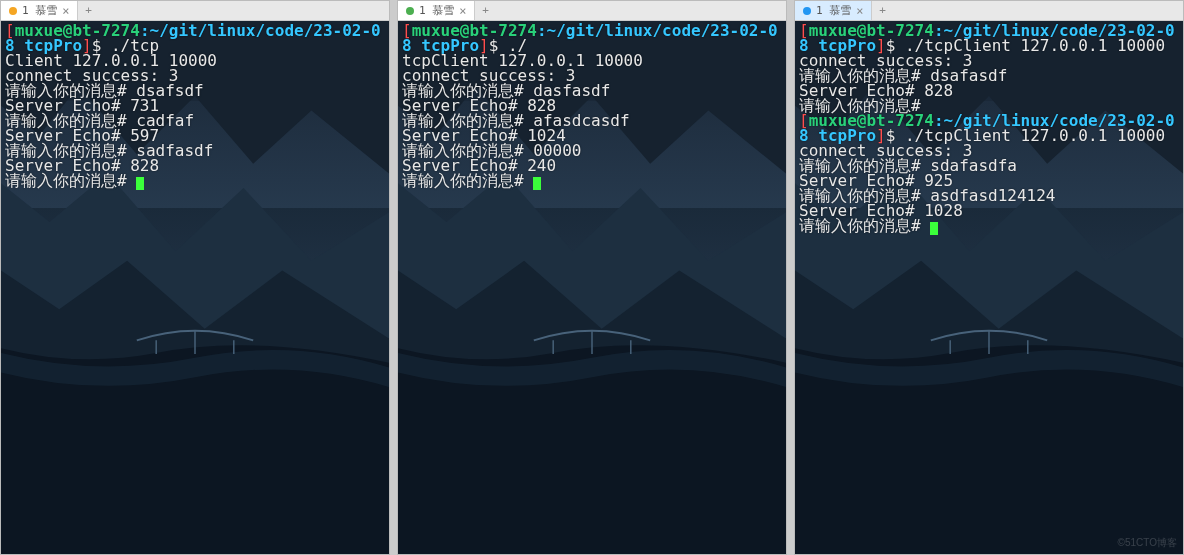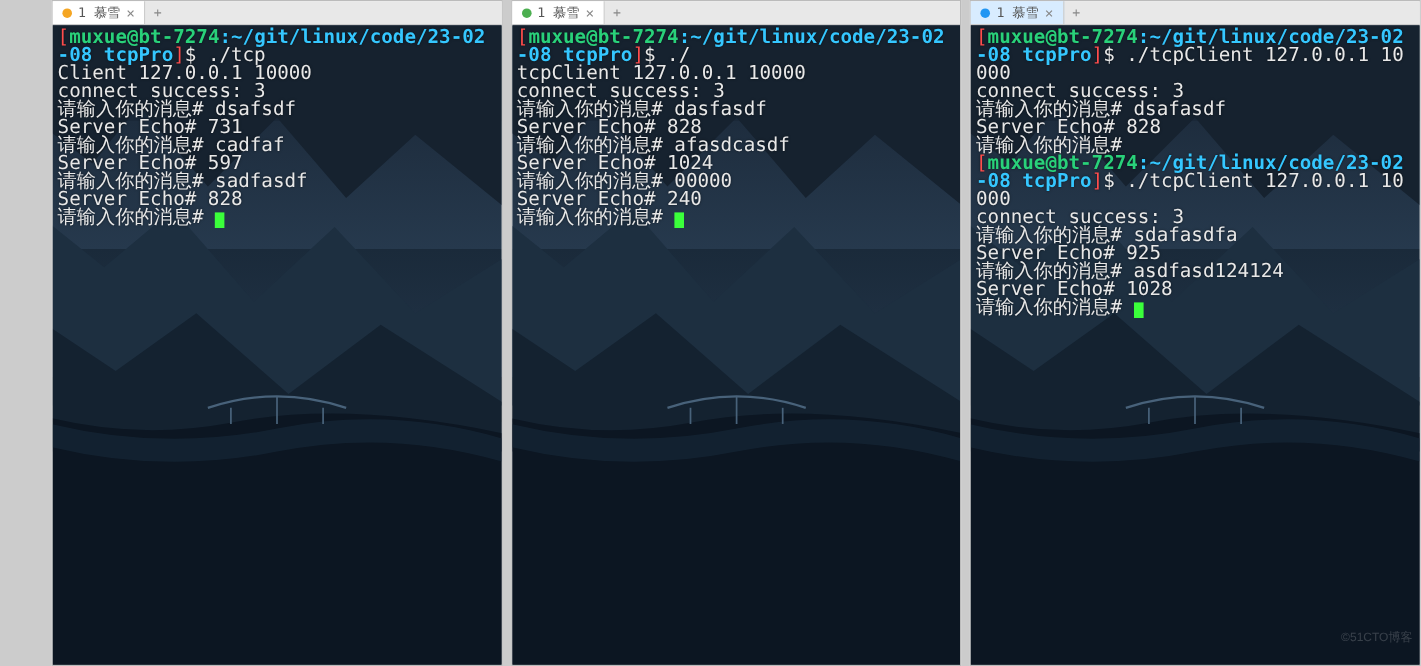--- a/index.html
+++ b/index.html
@@ -77,30 +77,30 @@
   .pr-dir  { color: #35c7ff; font-weight: bold; }
   .pr-doll { color: #e8e8e8; }
   .cursor {
     display: inline-block;
     width: 8px; height: 13px;
     background: #3bff3b;
     vertical-align: text-bottom;
   }
   .watermark {
     position: absolute;
-    right: 6px; bottom: 16px;
+    right: 6px; bottom: 4px;
     font-size: 10px;
     color: rgba(255,255,255,0.18);
     font-family: sans-serif;
   }
 </style>
 </head>
 <body>
 
-<div id="root" style="display:flex;gap:7px;width:100%;height:100%;padding-left:43px;">
+<div id="root" style="display:flex;gap:7px;width:100%;height:100%;">
     <div class="pane">
       <div class="tabbar">
         <div class="tab ">
           <span class="dot orange"></span>
           <span>1 慕雪</span>
           <span class="tab-close">×</span>
         </div>
         <div class="tab-add">+</div>
       </div>
       <div class="term">

